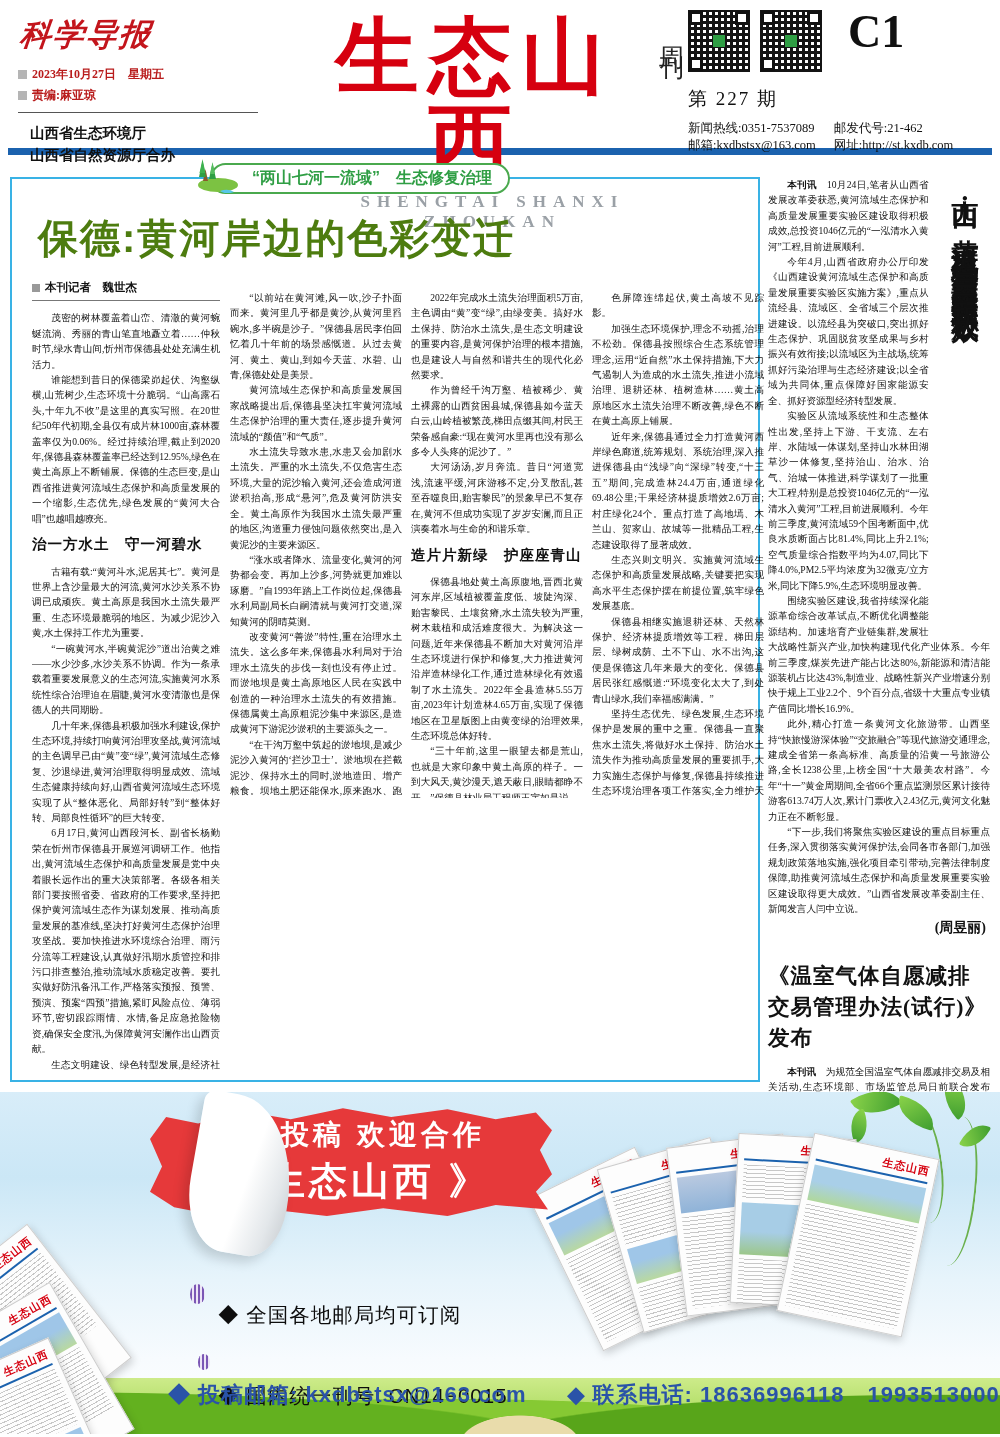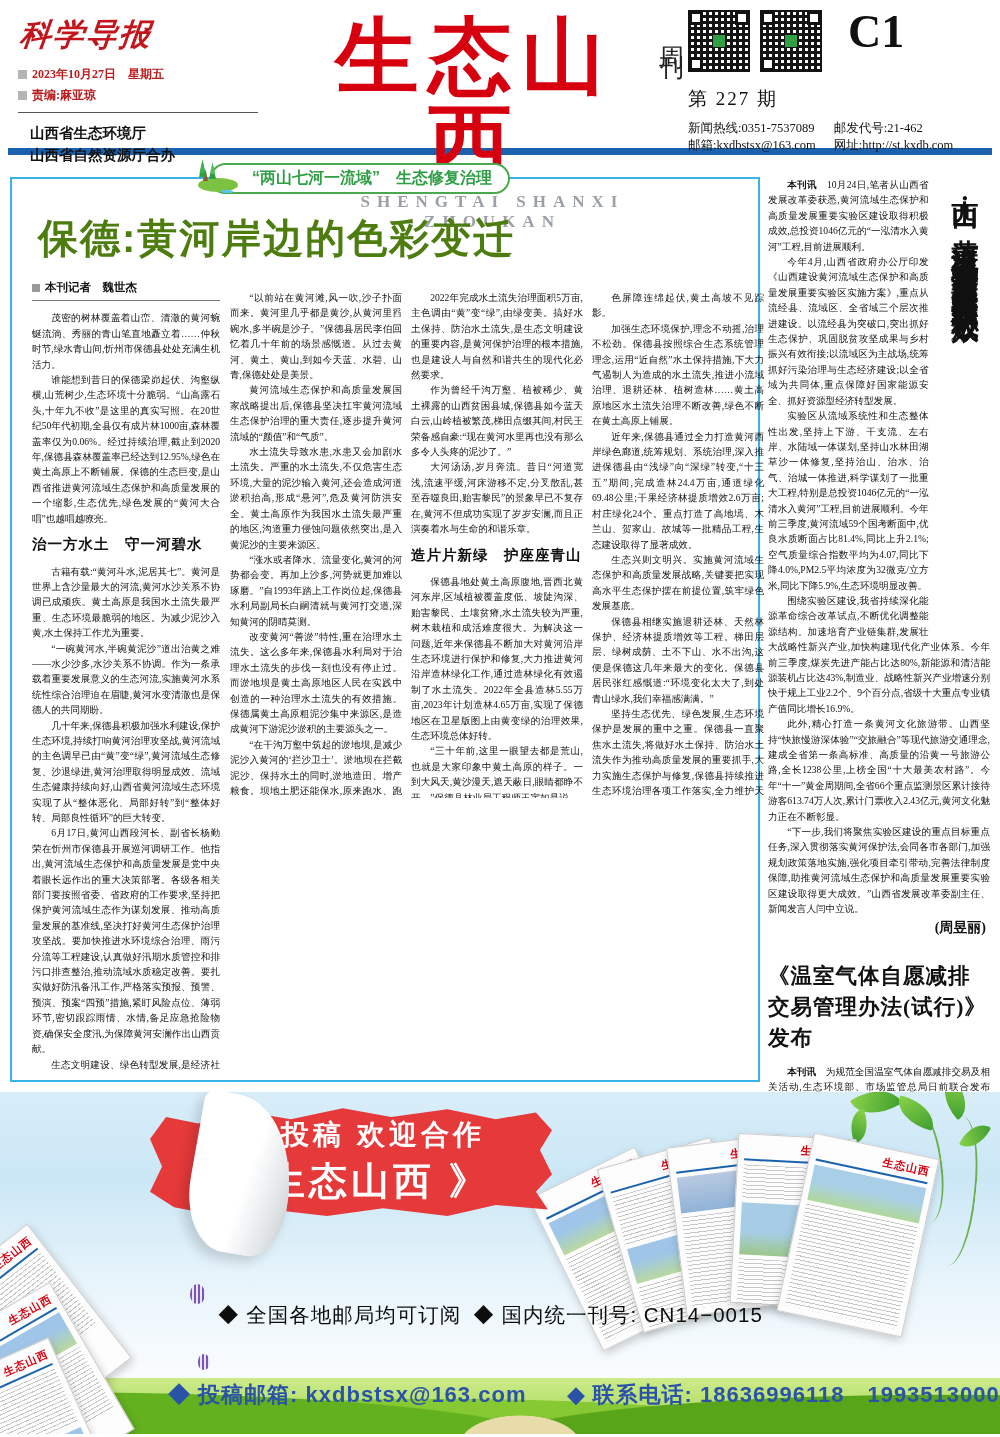--- a/index.html
+++ b/index.html
@@ -61,21 +61,21 @@
   .leaf-strip{position:relative;height:52px;margin-top:12px;background:linear-gradient(180deg,#bfe0f2,#e9f6fd);overflow:hidden}
   .leaf{position:absolute;width:30px;height:19px;background:linear-gradient(135deg,#8bd34a,#3f9e2f);border-radius:2px 100% 2px 100%}
 
   
   .ad{position:relative;height:342px;margin-top:10px;overflow:hidden;background:linear-gradient(180deg,#d8edf9 0%,#cbe7f6 25%,#e7f4fb 55%,#f7fbfe 78%,#fff 100%)}
   .hills{position:absolute;bottom:0;left:0;right:0;height:56px;background:radial-gradient(14% 120% at 52% 118%,#e9dcab 0 42%,transparent 43%),radial-gradient(90% 170% at 6% 120%,#63b11f 0 55%,transparent 56%),radial-gradient(80% 160% at 94% 122%,#58a51a 0 57%,transparent 58%),radial-gradient(70% 150% at 44% 128%,#86c933 0 60%,transparent 61%),linear-gradient(#cdeb8a,#9ed44e)}
   .banner{position:absolute;left:150px;top:14px;width:402px;height:110px;background:#e6393a;z-index:2;display:flex;flex-direction:column;justify-content:center;align-items:center;gap:2px;clip-path:polygon(0% 30%,4% 10%,12% 16%,22% 4%,35% 12%,48% 2%,60% 10%,74% 3%,86% 12%,96% 6%,100% 22%,97% 40%,100% 62%,96% 78%,99% 94%,86% 90%,74% 100%,58% 93%,44% 100%,30% 94%,16% 99%,6% 92%,0% 78%,3% 55%)}
   .banner-l1{color:#fff;font-family:"Liberation Sans",sans-serif;font-weight:900;font-size:28px;letter-spacing:4px}
   .banner-l2{color:#fff;font-weight:900;font-size:38px;letter-spacing:4px;font-family:"Liberation Serif",serif}
   .curl{position:absolute;left:192px;top:4px;width:100px;height:158px;background:linear-gradient(100deg,#ffffff 55%,#e3e7ea 82%,#c9ced2);border-radius:12px 70% 34% 45%;transform:rotate(10deg);box-shadow:-5px 7px 12px rgba(0,0,0,.15);z-index:3}
-  .bullets{position:absolute;left:218px;top:188px;z-index:4;font-family:"Liberation Sans",sans-serif;font-size:20.5px;color:#0d0d0d;display:flex;flex-direction:row;gap:12px;letter-spacing:1px}
+  .bullets{position:absolute;left:218px;top:188px;z-index:4;font-family:"Liberation Sans",sans-serif;font-size:20.5px;color:#0d0d0d;display:flex;flex-direction:column;gap:12px;letter-spacing:1px}
   .balloon{position:absolute;width:15px;height:20px;border-radius:50% 50% 46% 46%;background:repeating-linear-gradient(90deg,#7b57b5 0 2px,#ece5f6 2px 4px);z-index:4}
   .contact-line{position:absolute;left:168px;top:288px;z-index:4;color:#2a53a8;font-family:"Liberation Sans",sans-serif;font-weight:bold;font-size:22px;letter-spacing:1px;white-space:nowrap}
   .contact-line b{margin-left:34px}
   .paper{position:absolute;width:118px;height:170px;background:#fdfdfd;border:1px solid #ccc;box-shadow:0 4px 9px rgba(0,0,0,.18);padding:6px;box-sizing:border-box;z-index:1}
   .p-title{color:#d6000f;font-weight:900;font-size:11px;letter-spacing:1px;text-align:right;font-family:"Liberation Serif",serif}
   .p-rule{height:2px;background:#1b62ae;margin:3px 0 4px}
   .p-photo{height:36px;background:linear-gradient(#9fc6e8 40%,#b9d9a0);margin:4px 0}
   .p-lines{height:92px;background:repeating-linear-gradient(180deg,#c7c7c7 0 1px,transparent 1px 4px)}
   .vine-wrap{position:absolute;right:6px;top:-6px;width:160px;height:240px;z-index:1}
   .vine{position:absolute;width:42px;height:150px;border-right:2px solid #6ab04c;border-radius:48%}

